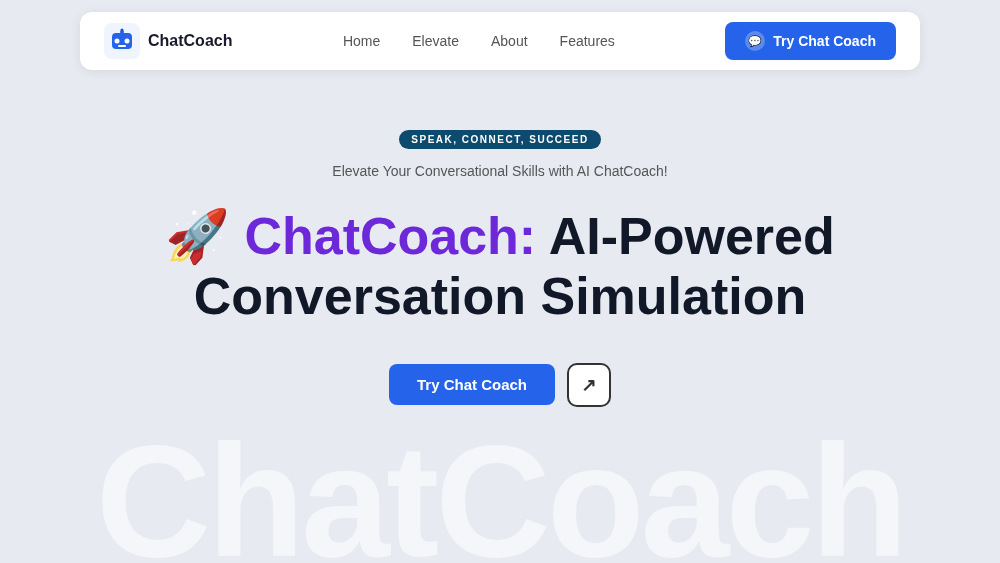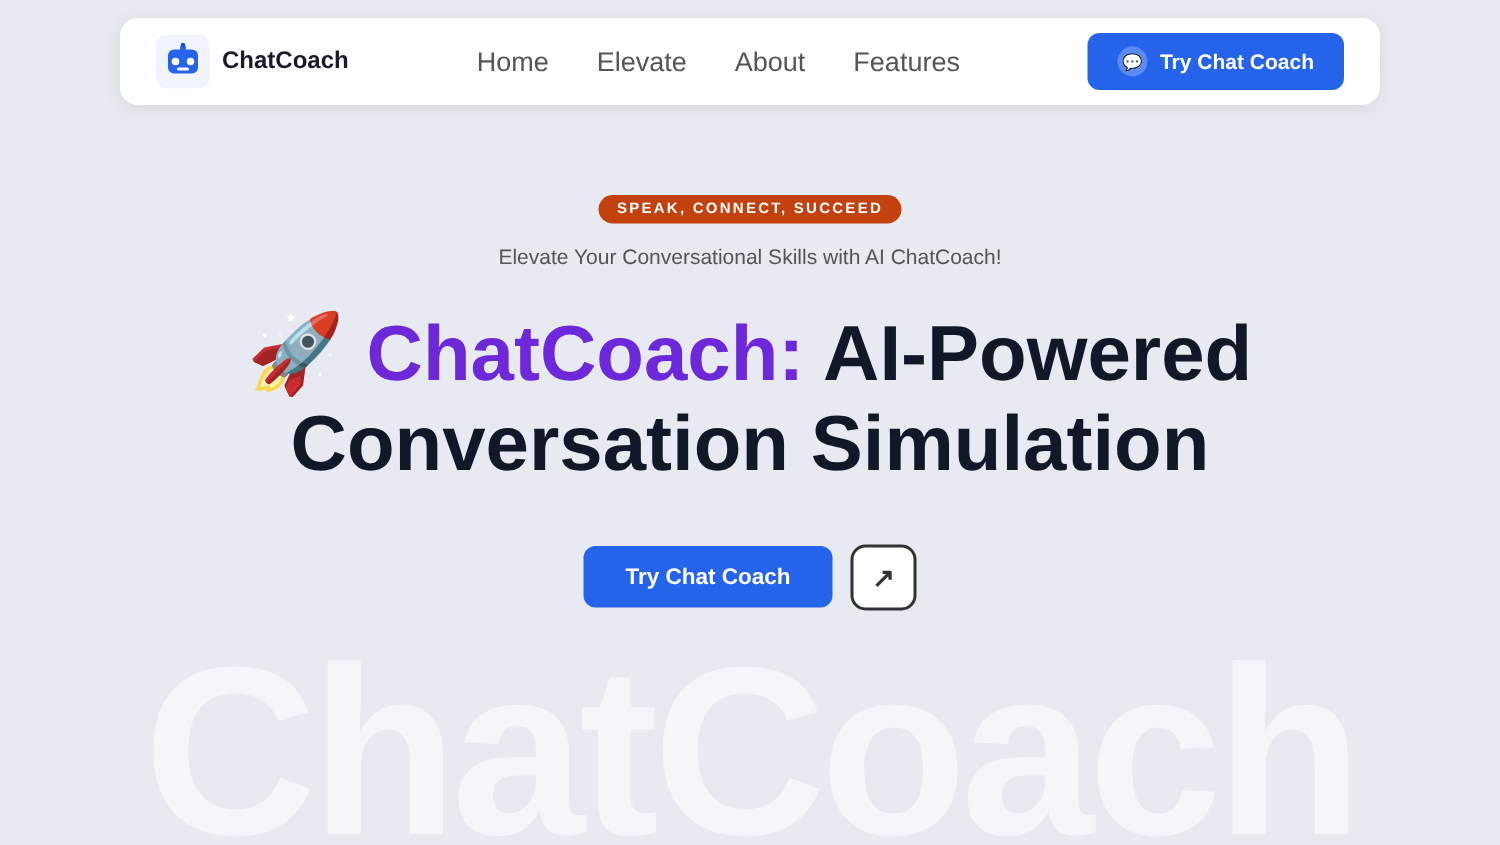--- a/index.html
+++ b/index.html
@@ -50,21 +50,21 @@
 
     .navbar-links {
       display: flex;
       align-items: center;
       gap: 32px;
     }
 
     .navbar-links a {
       text-decoration: none;
       color: #555;
-      font-size: 18px;
+      font-size: 14px;
       font-weight: 500;
     }
 
     .navbar-cta {
       background: #2563eb;
       color: white;
       border: none;
       border-radius: 8px;
       padding: 9px 20px;
       font-size: 14px;
@@ -91,21 +91,21 @@
       position: relative;
       z-index: 5;
       display: flex;
       flex-direction: column;
       align-items: center;
       padding-top: 48px;
       text-align: center;
     }
 
     .hero-badge {
-      background: #c2410c;
+      background: #0c4a6e;
       color: white;
       font-size: 10px;
       font-weight: 700;
       letter-spacing: 1.5px;
       padding: 4px 12px;
       border-radius: 20px;
       margin-bottom: 14px;
       text-transform: uppercase;
     }
 

